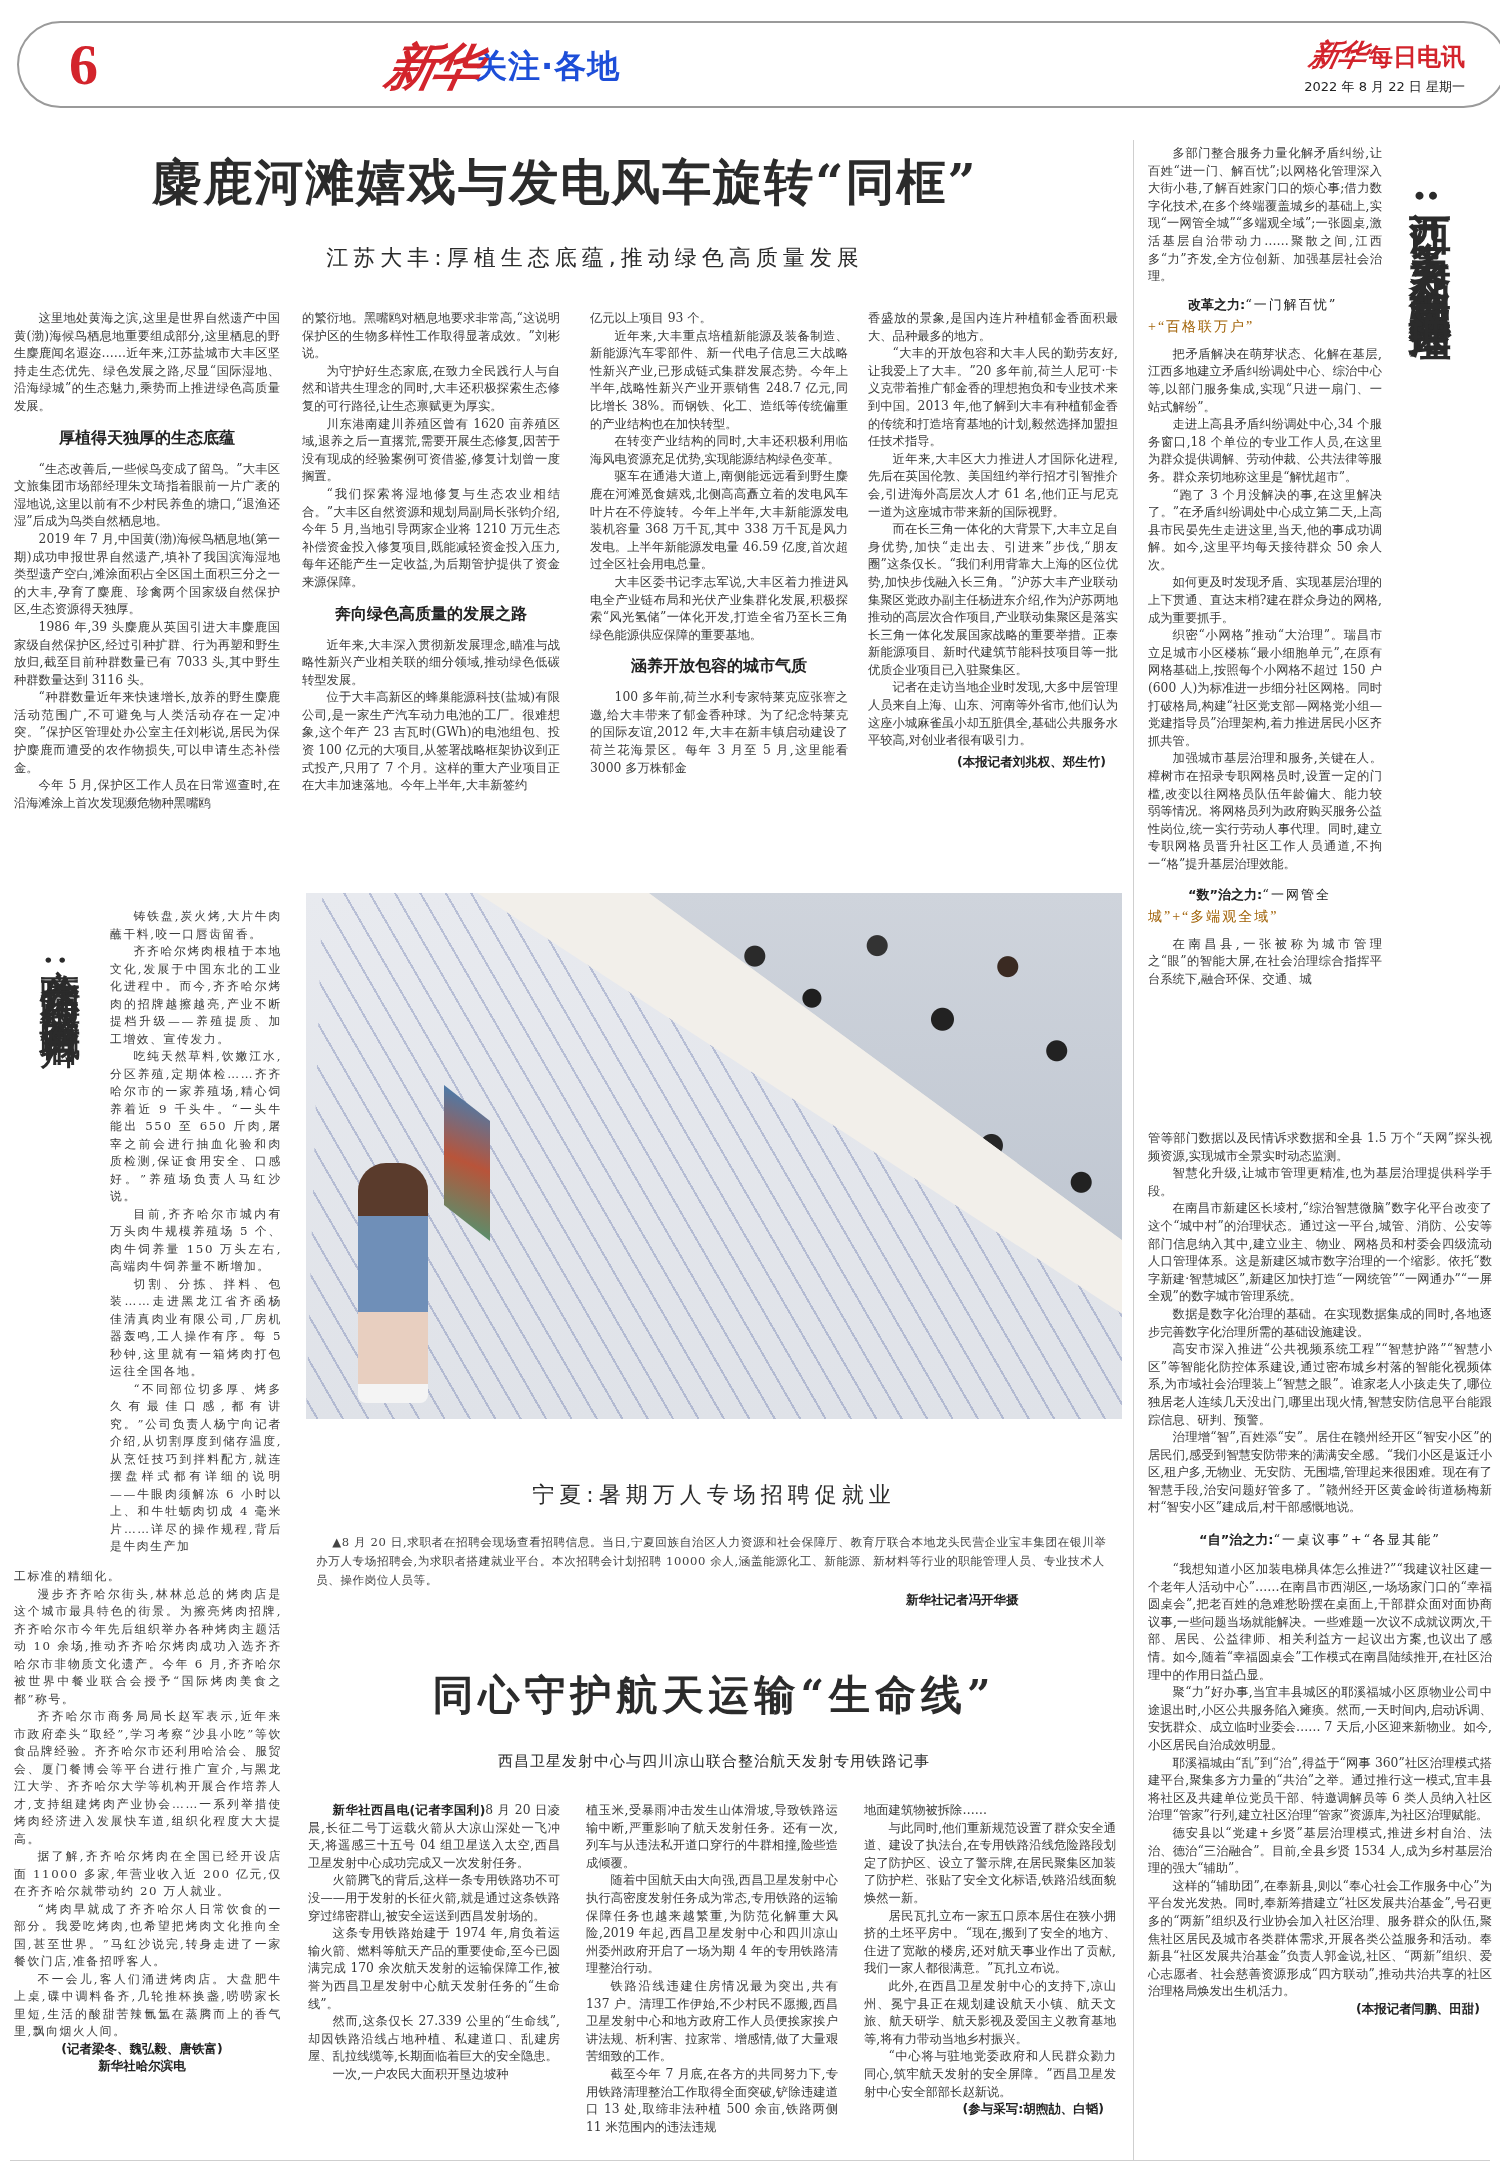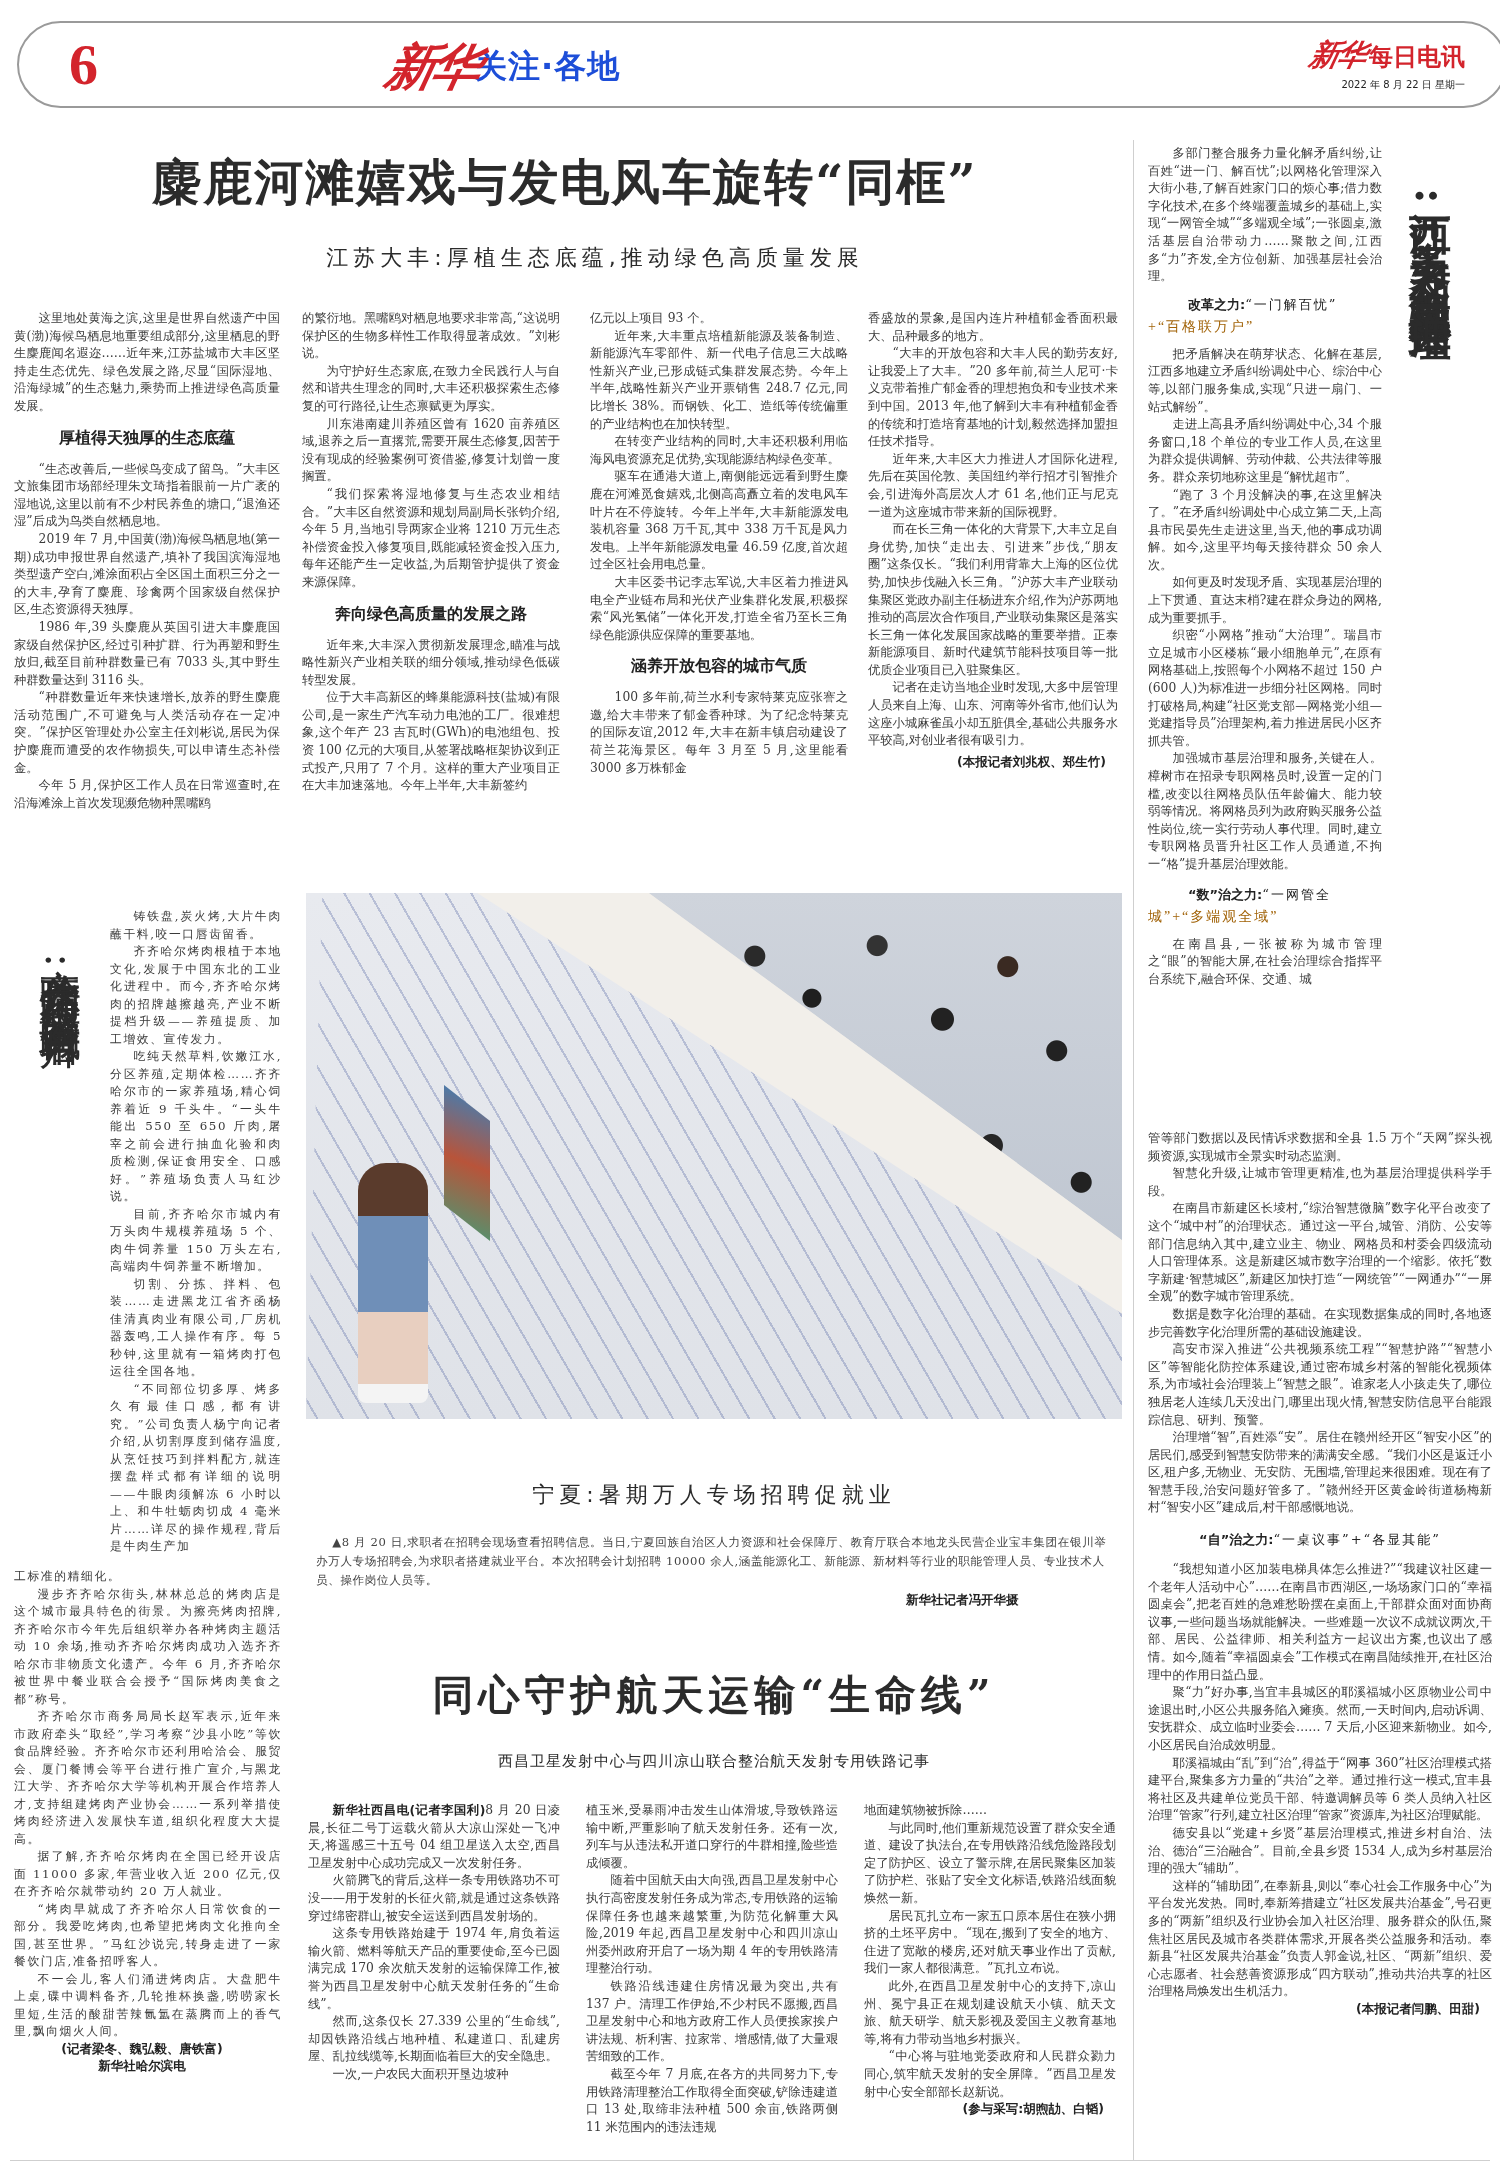--- a/index.html
+++ b/index.html
@@ -17,21 +17,21 @@
   }
   .mast-center { position: absolute; left: 368px; top: 14px; height: 60px; display: flex; align-items: center; }
   .brand-script {
     font-family: "DejaVu Serif", serif; font-style: italic; font-weight: bold;
     color: #d3242c; font-size: 50px; letter-spacing: -6px; transform: skewX(-12deg); display: inline-block;
   }
   .mast-section { font-family: "DejaVu Sans", sans-serif; font-weight: bold; color: #1d4ed8; font-size: 32px; margin-left: 0; letter-spacing: 1px; }
   .mast-right { position: absolute; right: 40px; top: 12px; text-align: right; }
   .mast-right .brand-script { font-size: 30px; letter-spacing: -3px; }
   .mast-right .paper-name { font-family: "DejaVu Serif", serif; font-weight: bold; color: #d3242c; font-size: 24px; margin-top: 40px; }
-  .mast-date { font-family: "DejaVu Sans", sans-serif; font-size: 10px; color: #222; margin-top: 2px; }
+  .mast-date { font-family: "DejaVu Sans", sans-serif; font-size: 13px; color: #222; margin-top: 2px; }
 
   
   .col p {
     font-size: 12.3px; line-height: 17.6px; text-indent: 2em; text-align: justify; color: #3a3a3a;
   }
   .col p.noindent { text-indent: 0; }
   .sub-h {
     font-family: "DejaVu Sans", sans-serif; font-weight: bold; font-size: 16px; color: #222;
     text-align: center; margin: 12px 0 12px;
   }

